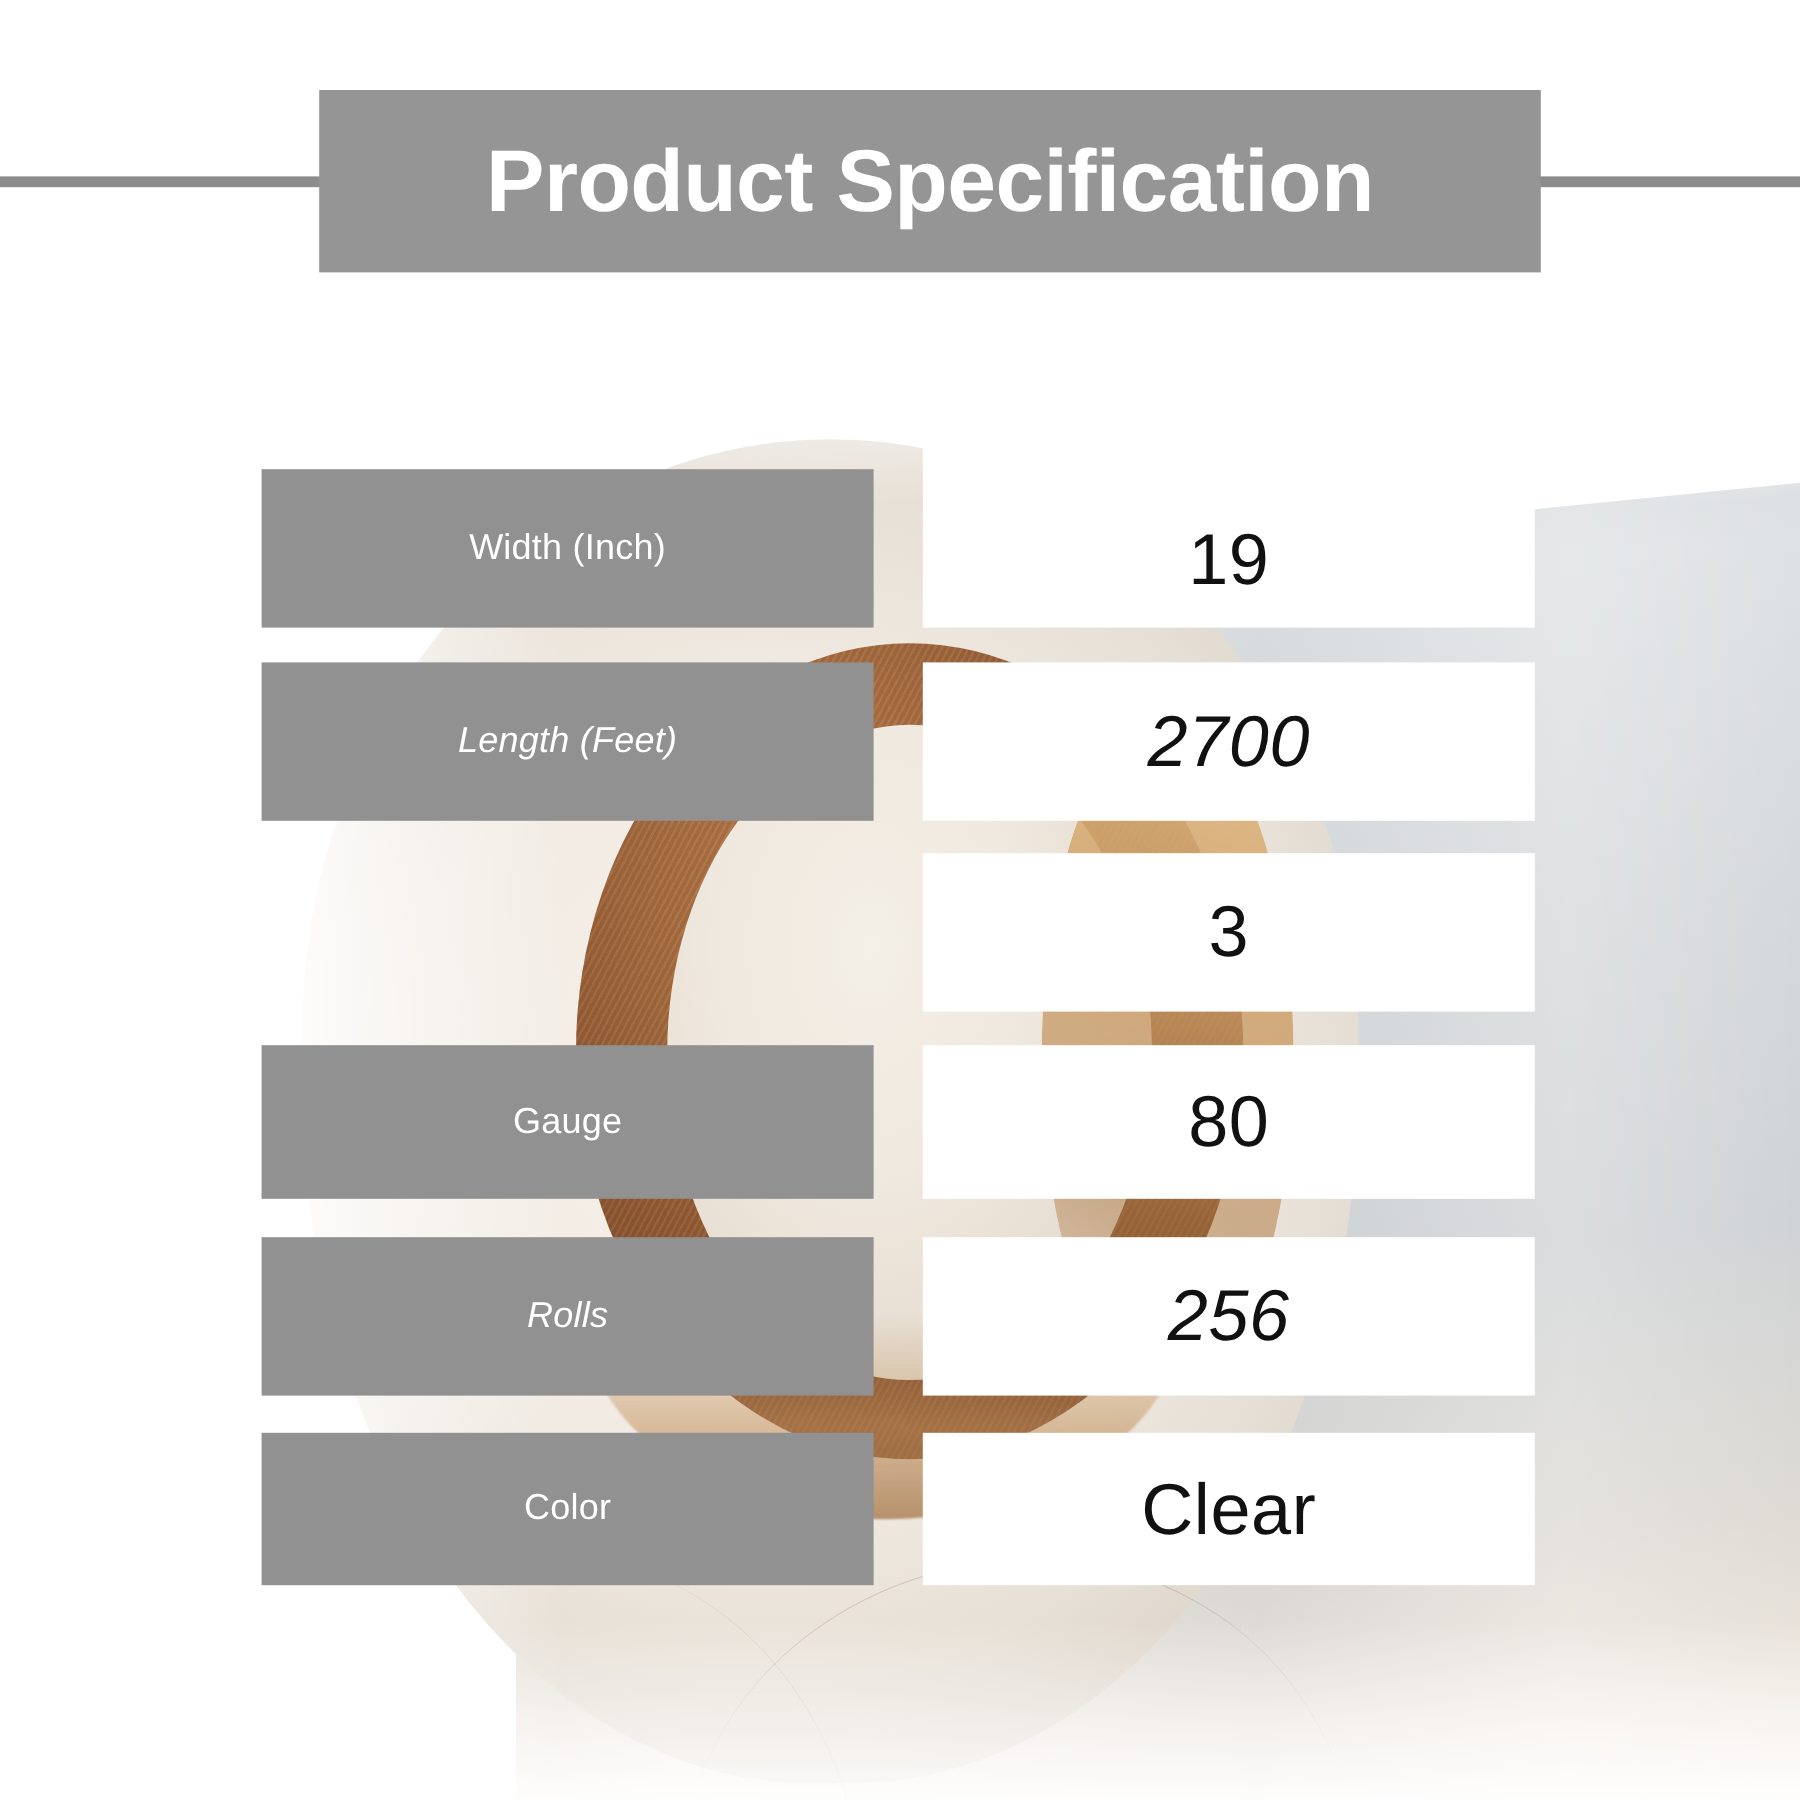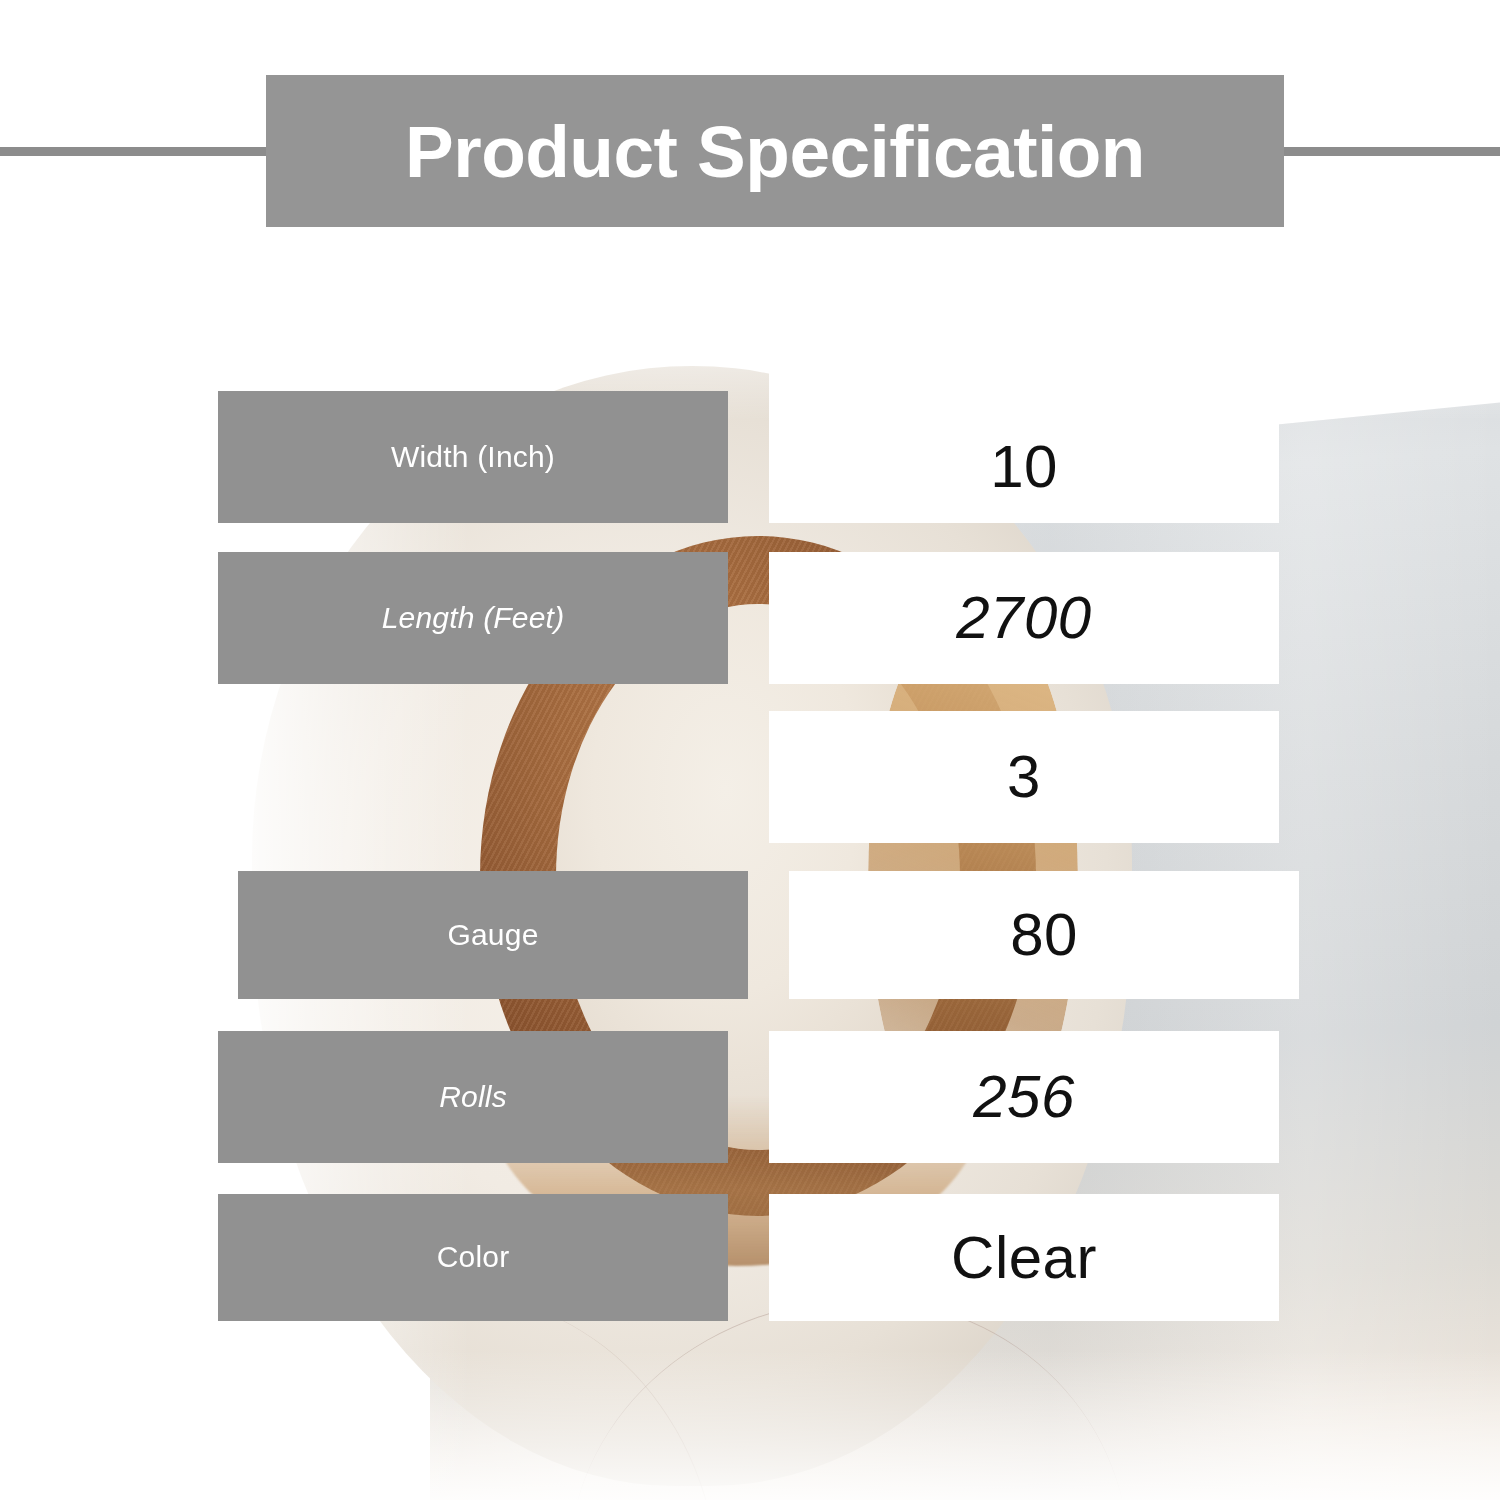--- a/index.html
+++ b/index.html
@@ -287,30 +287,30 @@
   </div>
 
   <div id="rule"></div>
   <div id="title-banner">
     <span id="title-text">Product Specification</span>
   </div>
 
   <div id="spec-table">
       <div class="spec-row" data-row="0" style="top: 391px; height: 132px;">
         <div class="spec-label">Width (Inch)</div>
-        <div class="spec-value">10</div>
+        <div class="spec-value">19</div>
       </div>
       <div class="spec-row" data-row="1" style="top: 552px; height: 132px; font-style: italic;">
         <div class="spec-label">Length (Feet)</div>
         <div class="spec-value">2700</div>
       </div>
       <div class="spec-row" data-row="2" style="top: 711px; height: 132px;">
         <div class="spec-value">3</div>
       </div>
-      <div class="spec-row" data-row="3" style="top: 871px; height: 128px; margin-left: 20px;">
+      <div class="spec-row" data-row="3" style="top: 871px; height: 128px;">
         <div class="spec-label">Gauge</div>
         <div class="spec-value">80</div>
       </div>
       <div class="spec-row" data-row="4" style="top: 1031px; height: 132px; font-style: italic;">
         <div class="spec-label">Rolls</div>
         <div class="spec-value">256</div>
       </div>
       <div class="spec-row" data-row="5" style="top: 1194px; height: 127px;">
         <div class="spec-label">Color</div>
         <div class="spec-value">Clear</div>

